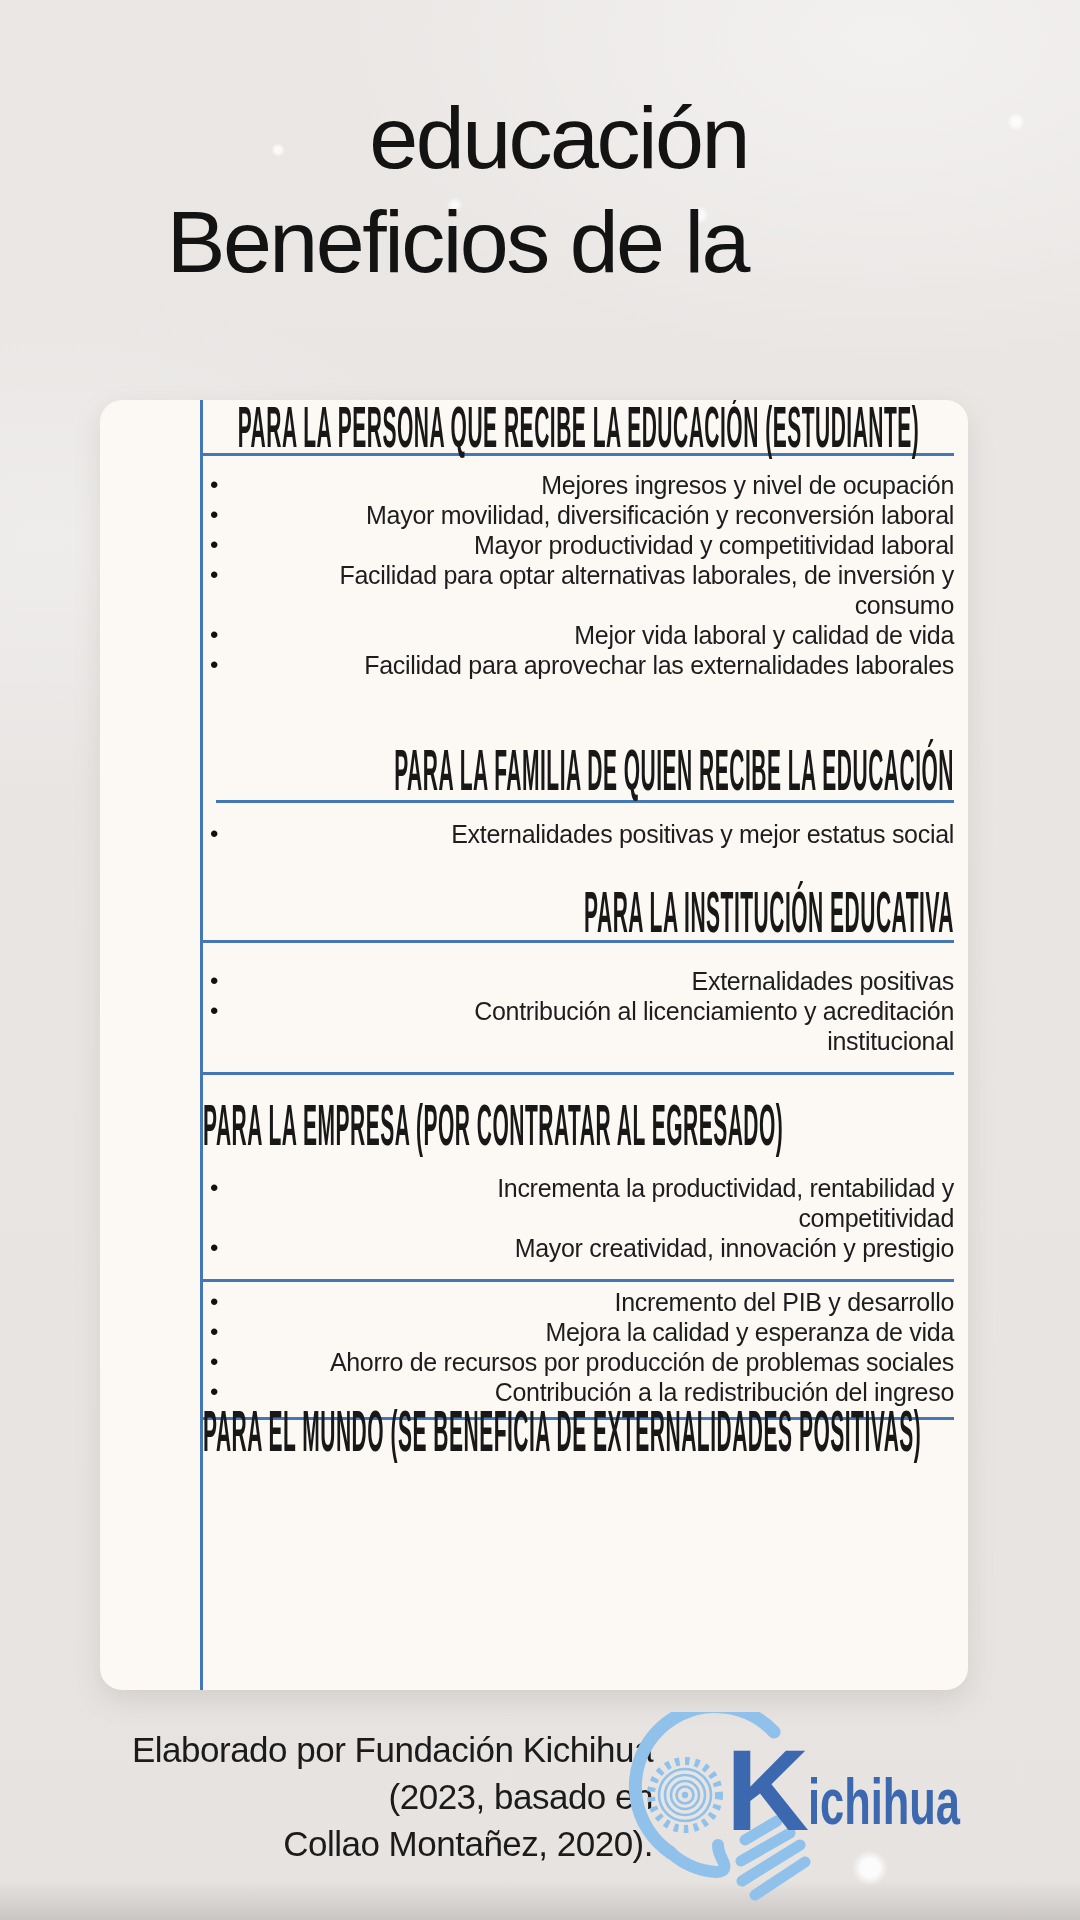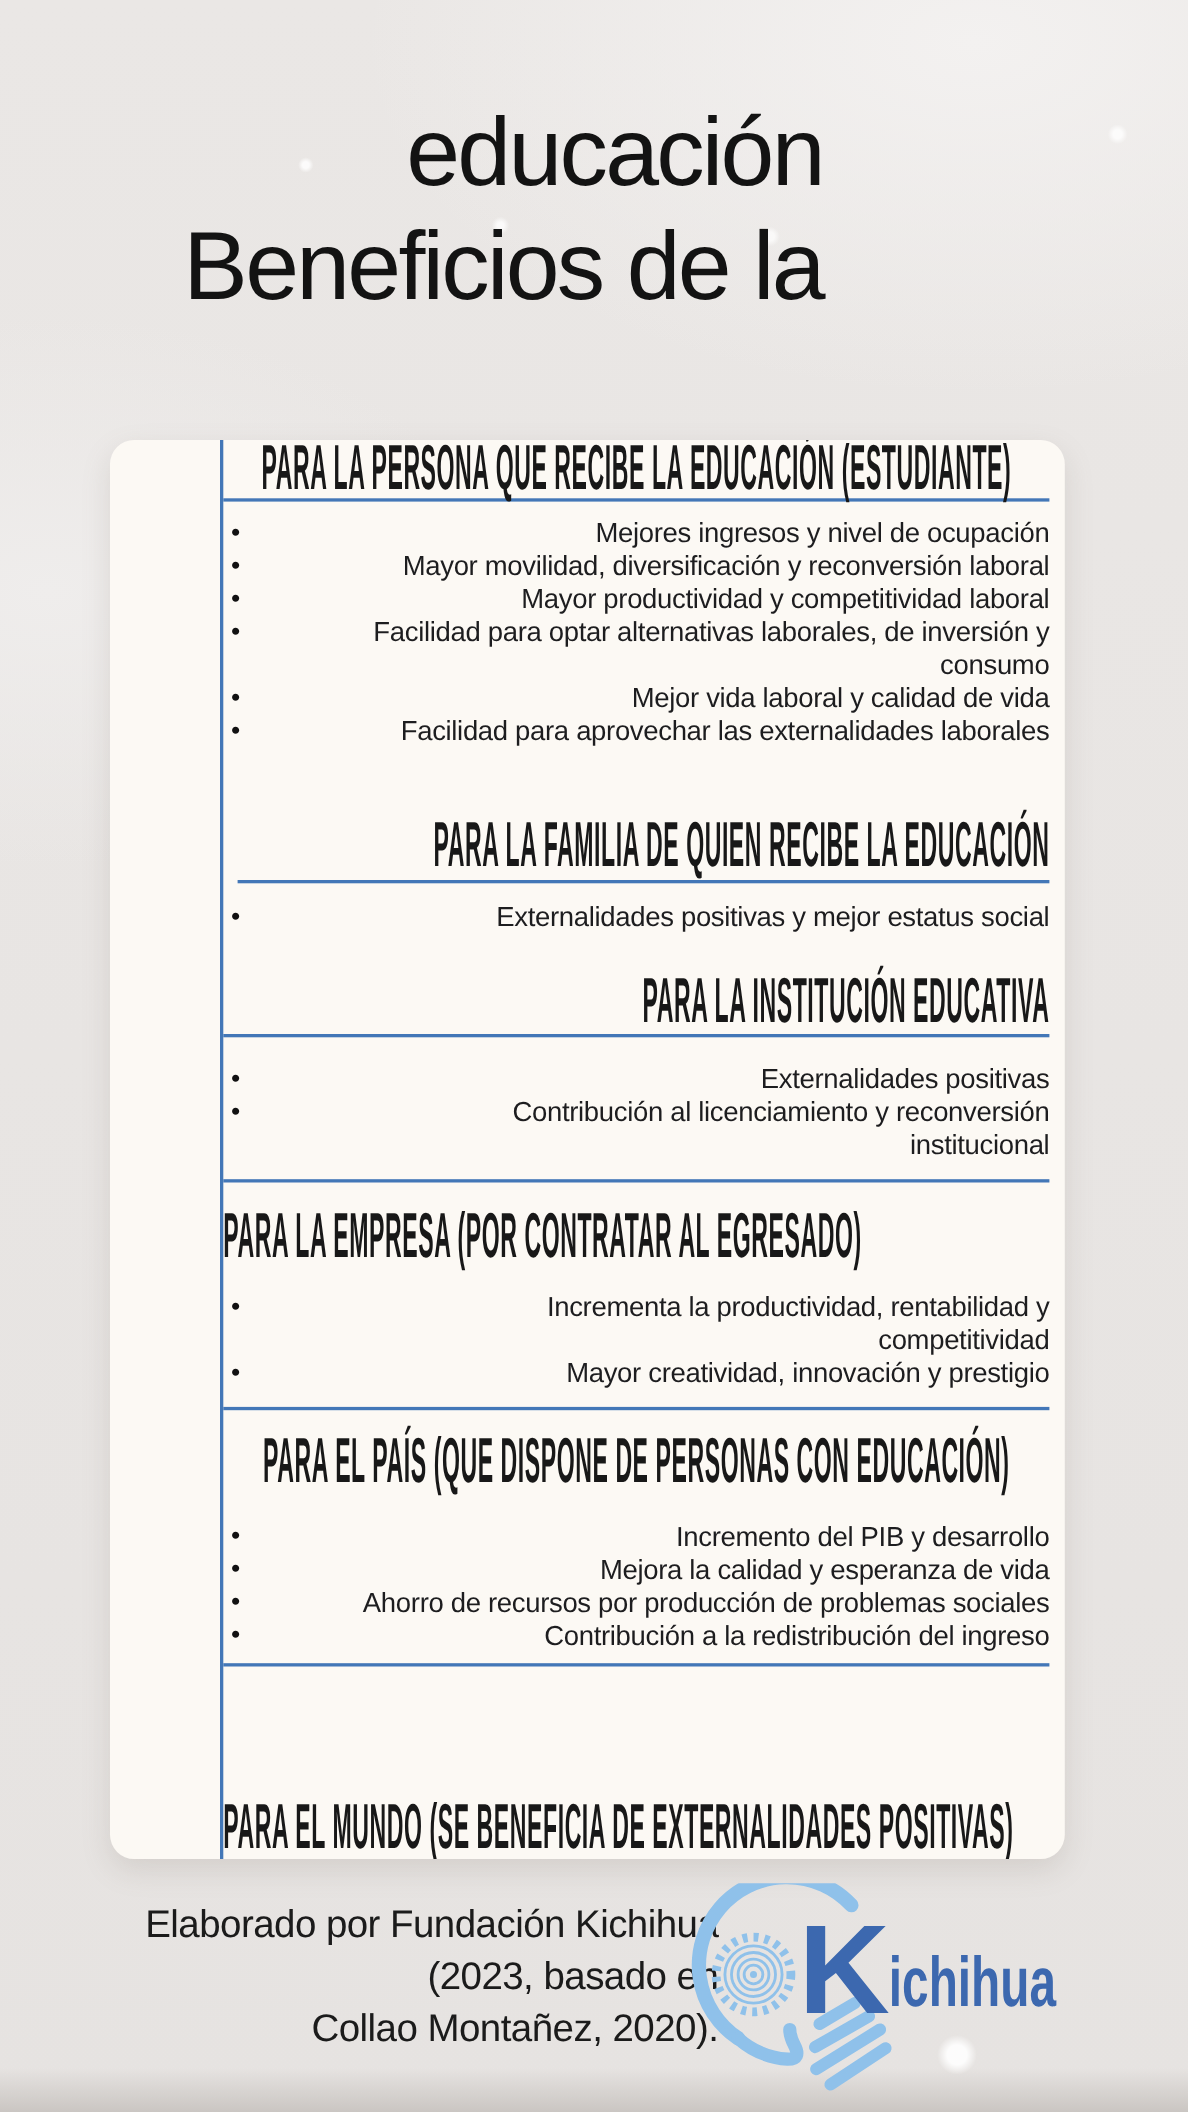--- a/index.html
+++ b/index.html
@@ -44,21 +44,21 @@
   .hs{
     display:inline-block;transform:scaleY(2.75);transform-origin:50% 50%;
     font-weight:bold;font-size:21px;line-height:21px;letter-spacing:.5px;
     white-space:nowrap;color:#181818;
   }
   .h1{height:56px;justify-content:center;border-bottom:3px solid var(--blue);}
   .h2{height:123px;justify-content:flex-end;align-items:flex-end;padding-bottom:20px;border-bottom:3px solid var(--blue);margin-left:13px;}
   .h3{height:94px;justify-content:flex-end;align-items:flex-end;padding-bottom:18px;border-bottom:3px solid var(--blue);}
   .h4{height:98px;justify-content:flex-start;}
   .h5{height:95px;justify-content:center;}
-  .h6{height:158px;align-items:flex-end;}
+  .h6{height:158px;align-items:flex-start;}
   .h6 .hs{display:block;width:100%;white-space:normal;text-align:justify;}
   
   .blist{box-sizing:border-box;}
   .b1{padding-top:14px;height:224px;}
   .b2{padding-top:16px;height:46px;}
   .b3{padding-top:23px;height:132px;border-bottom:3px solid var(--blue);}
   .b4{height:109px;border-bottom:3px solid var(--blue);}
   .b5{padding-top:5px;height:138px;border-bottom:3px solid var(--blue);}
   .brow{display:flex;align-items:flex-start;font-size:25px;line-height:30px;color:#1d1d1f;}
   .dot{flex:0 0 34px;padding-left:7px;font-size:24px;color:#111;}
@@ -128,43 +128,40 @@
       <div class="shead h3">
         <span class="hs">PARA LA INSTITUCIÓN EDUCATIVA</span>
       </div>
       <div class="blist b3">
           <div class="brow">
             <span class="dot">•</span>
             <span class="btxt">Externalidades positivas</span>
           </div>
           <div class="brow">
             <span class="dot">•</span>
-            <span class="btxt">Contribución  al licenciamiento y reconversión
+            <span class="btxt">Contribución  al licenciamiento y acreditación
 institucional</span>
           </div>
         </div>
 
       <div class="shead h4">
         <span class="hs">PARA LA EMPRESA (POR CONTRATAR AL EGRESADO)</span>
       </div>
       <div class="blist b4">
           <div class="brow">
             <span class="dot">•</span>
             <span class="btxt">Incrementa la productividad, rentabilidad y
 competitividad</span>
           </div>
           <div class="brow">
             <span class="dot">•</span>
             <span class="btxt">Mayor creatividad, innovación y prestigio</span>
           </div>
         </div>
 
-      <div class="shead h5">
-        <span class="hs">PARA EL PAÍS (QUE DISPONE DE PERSONAS CON EDUCACIÓN)</span>
-      </div>
       <div class="blist b5">
           <div class="brow">
             <span class="dot">•</span>
             <span class="btxt">Incremento del PIB y desarrollo</span>
           </div>
           <div class="brow">
             <span class="dot">•</span>
             <span class="btxt">Mejora la calidad y esperanza de vida</span>
           </div>
           <div class="brow">

